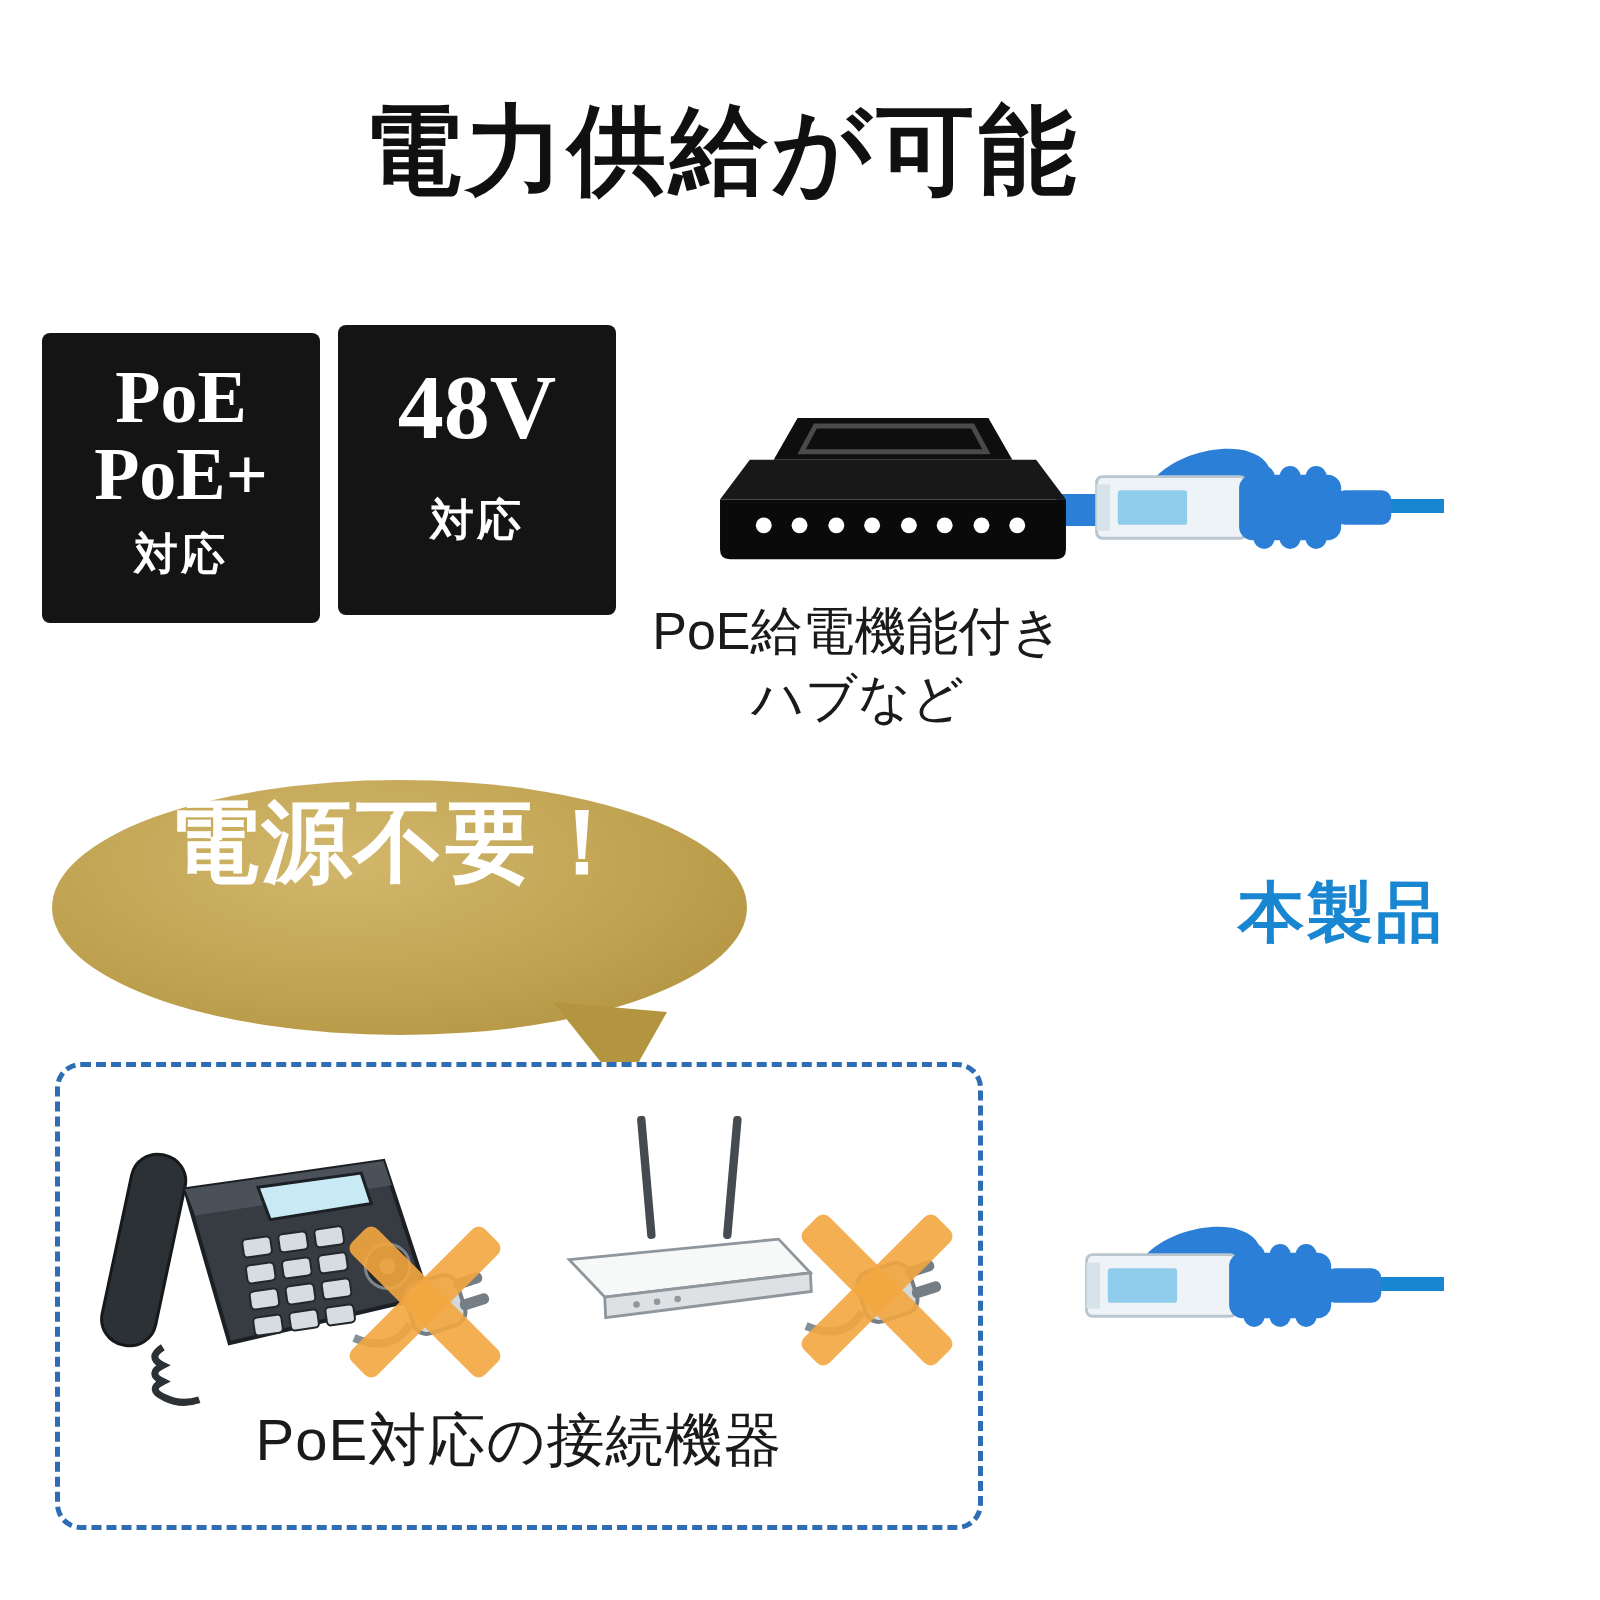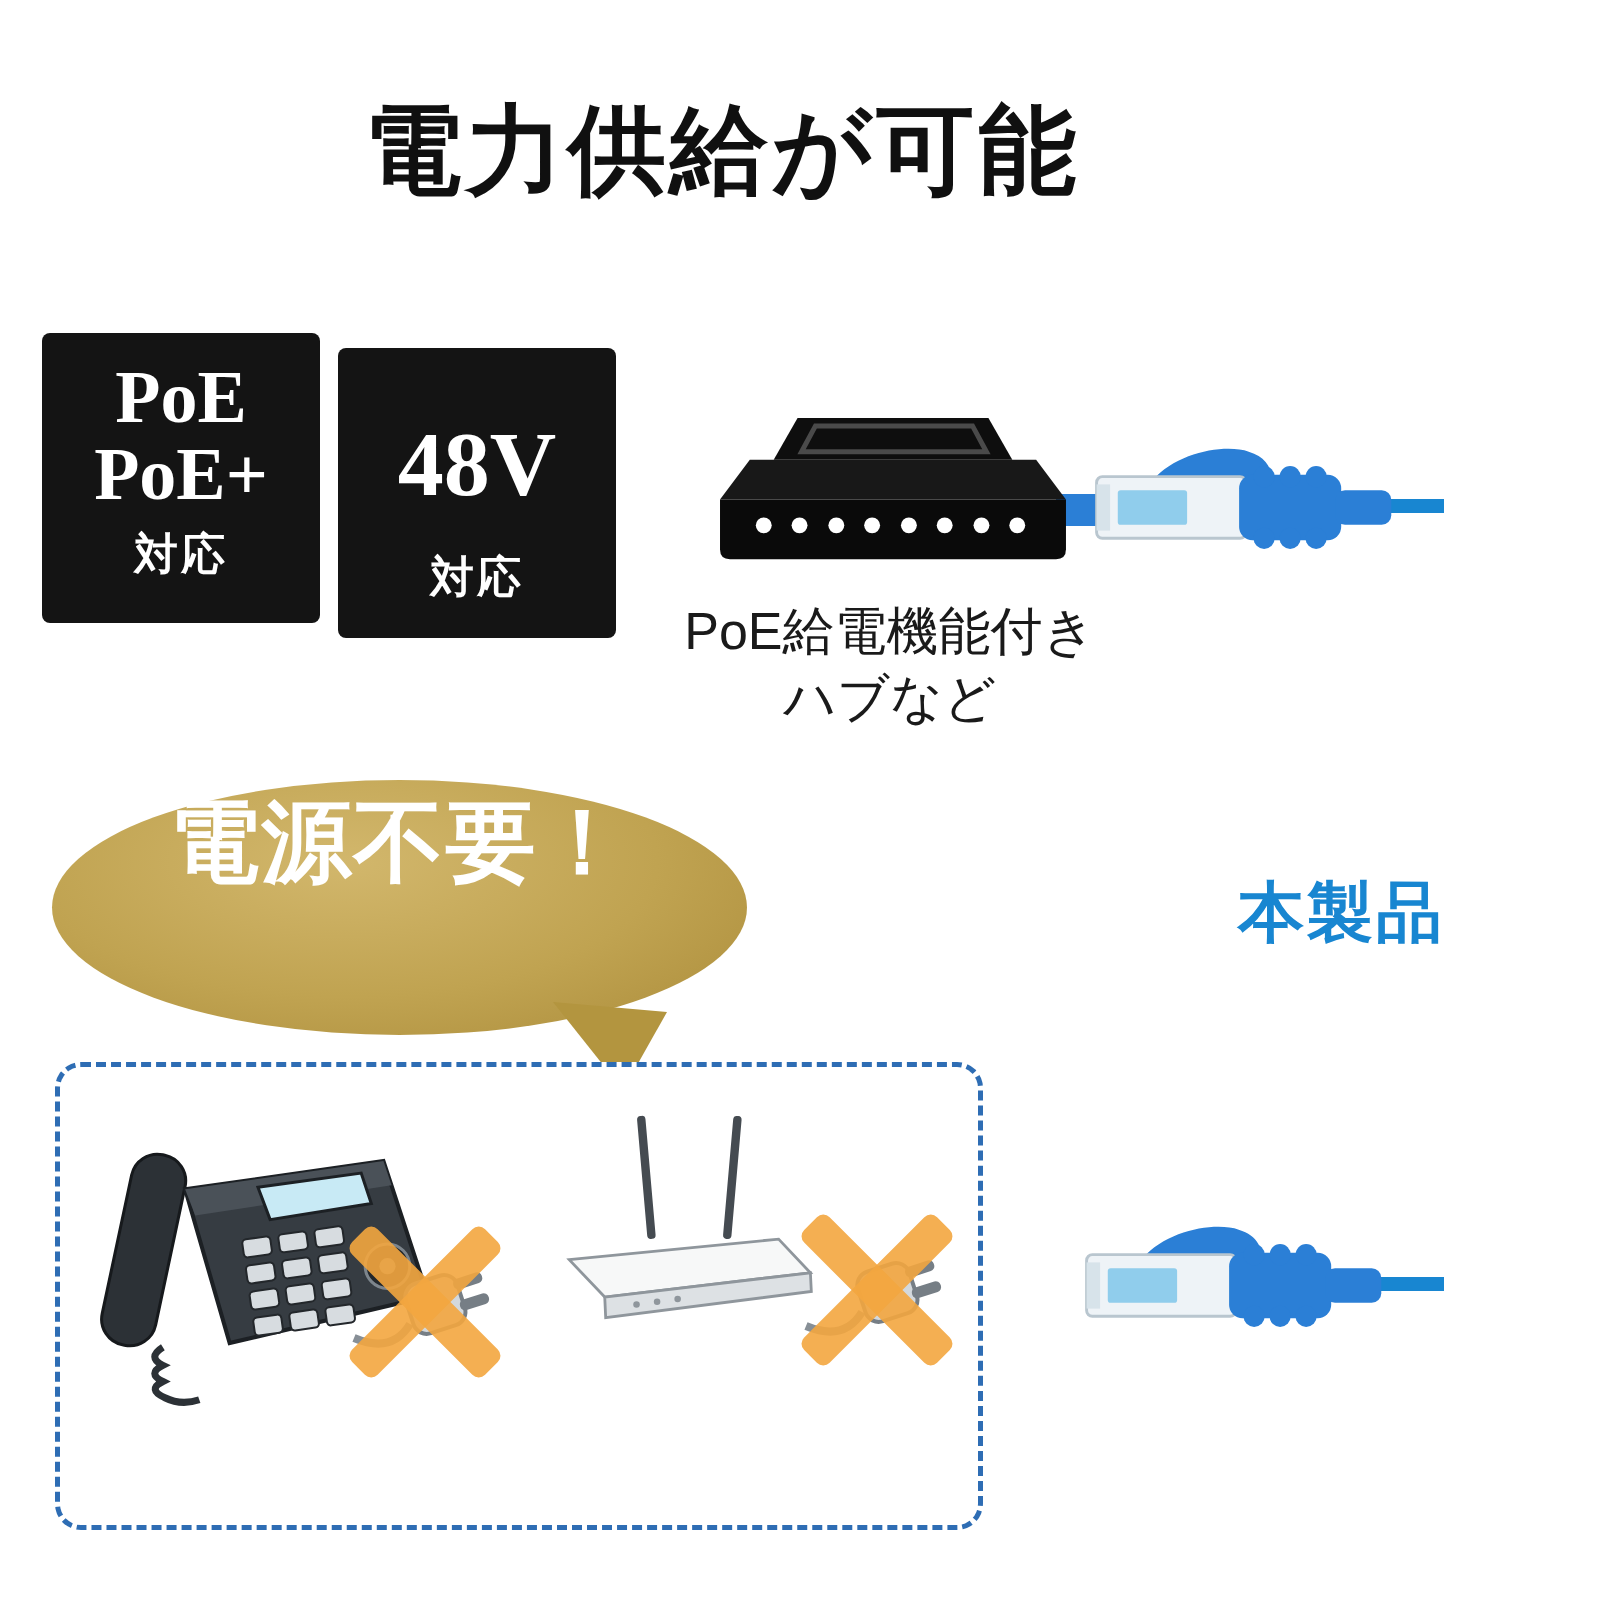--- a/index.html
+++ b/index.html
@@ -12,33 +12,33 @@
     position:absolute; top:86px; left:0; width:100%;
     text-align:center; font-family:"Liberation Serif","DejaVu Serif",serif;
     font-size:98px; font-weight:700; color:#101010; letter-spacing:4px;
   }
 
   .badge {
     position:absolute; background:#141414; border-radius:8px;
     color:#fff; text-align:center;
   }
   .badge-poe { left:42px; top:333px; width:278px; height:290px; padding-top:26px; }
-  .badge-48v { left:338px; top:348px; width:278px; height:290px; padding-top:68px; }
+  .badge-48v { left:338px; top:325px; width:278px; height:290px; padding-top:34px; }
   .badge-serif {
     font-family:"Liberation Serif","DejaVu Serif",serif;
     font-weight:700; font-size:74px; line-height:1.04;
   }
   .badge-48v .badge-serif { font-size:92px; line-height:1.06; }
   .badge-sans { font-size:44px; font-weight:700; letter-spacing:3px; }
   .badge-poe .badge-sans { margin-top:12px; }
   .badge-48v .badge-sans { margin-top:34px; }
 
   .hub-illustration { position:absolute; left:698px; top:412px; width:388px; height:169px; }
   .hub-caption {
-    position:absolute; left:640px; top:598px; width:500px;
+    position:absolute; left:608px; top:598px; width:500px;
     text-align:center; font-size:52px; line-height:1.28; color:#1a1a1a; font-weight:500;
   }
 
   .cable-overlay { position:absolute; left:0; top:0; width:1600px; height:1600px; pointer-events:none; }
 
   .connector { position:absolute; width:300px; height:130px; }
   .connector-top { left:1092px; top:442px; }
   .connector-bottom { left:1082px; top:1220px; }
 
   .product-label {
@@ -207,20 +207,21 @@
       <g transform="rotate(-18 95 60)">
         <rect x="60" y="34" width="54" height="52" rx="14" fill="#d3d8dc" stroke="#767e85" stroke-width="4"></rect>
         <rect x="110" y="42" width="30" height="11" rx="5" fill="#767e85"></rect>
         <rect x="110" y="64" width="30" height="11" rx="5" fill="#767e85"></rect>
       </g>
     </svg>
     <div class="xbar xbar1"></div>
     <div class="xbar xbar2"></div>
   </div>
 
+  <div class="devices-caption">PoE対応の接続機器</div>
 
   <svg class="connector connector-bottom" viewBox="0 0 310 135">
     <path d="M62,40 C88,10 138,2 162,10 C182,16 188,30 186,48 L150,48 Z" fill="#2b7fd6"></path>
     <rect x="4" y="36" width="155" height="64" rx="6" fill="#eef3f7" stroke="#b9c6cf" stroke-width="3"></rect>
     <rect x="4" y="44" width="14" height="48" fill="#d7e3ea"></rect>
     <rect x="26" y="50" width="72" height="36" rx="3" fill="#90cdec"></rect>
     <g fill="#2b7fd6">
       <rect x="152" y="34" width="106" height="68" rx="14"></rect>
       <circle cx="178" cy="36" r="11"></circle>
       <circle cx="205" cy="36" r="11"></circle>

